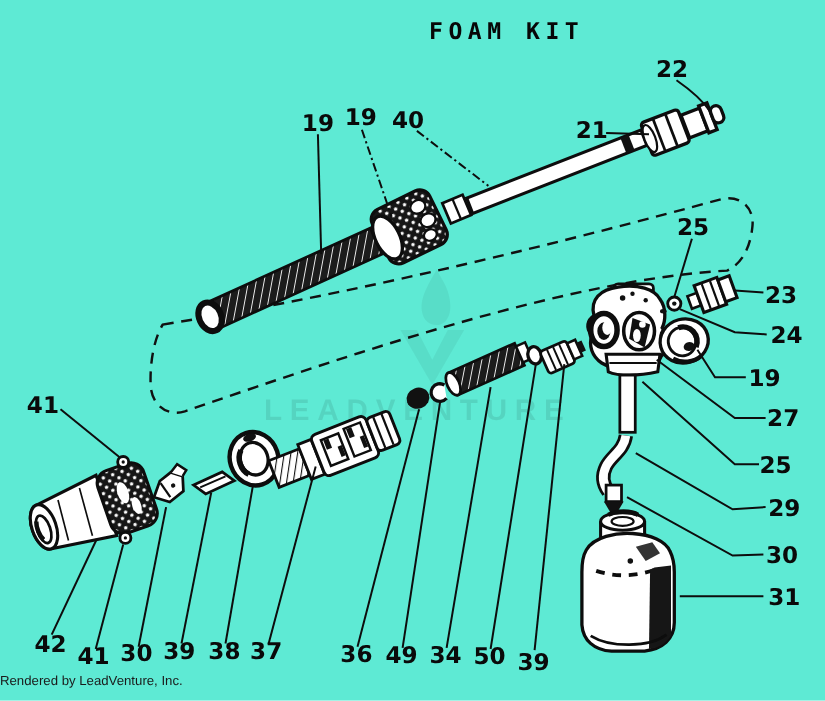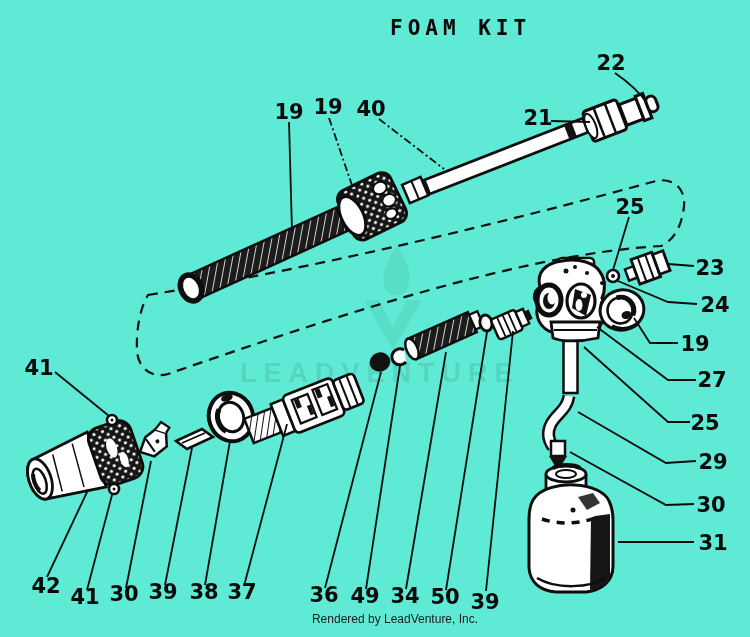--- a/index.html
+++ b/index.html
@@ -4,21 +4,21 @@
 <style>
   html,body{margin:0;padding:0;background:#fff;}
   .stage{position:relative;width:750px;height:637px;background:#5eead4;overflow:hidden;
          font-family:"Liberation Sans",sans-serif;color:#0d0d0d;}
   .title{position:absolute;left:390px;top:16px;font-family:"DejaVu Sans Mono",monospace;
          font-weight:bold;font-size:21px;letter-spacing:5px;color:#070707;white-space:nowrap;}
   .callout{position:absolute;transform:translate(-50%,-50%);font-family:"DejaVu Sans",sans-serif;
            font-weight:700;font-size:21px;color:#0a0a0a;white-space:nowrap;}
   .watermark-text{position:absolute;left:240px;top:358px;font-size:27px;font-weight:bold;
            letter-spacing:7px;color:rgba(0,0,0,0.09);white-space:nowrap;}
-  .footer{position:absolute;left:0;right:0;top:612px;text-align:center;font-size:12px;color:#1b1b1b;margin-left:40px;}
+  .footer{position:absolute;left:0;right:0;top:612px;font-size:12px;color:#1b1b1b;}
   svg{position:absolute;left:0;top:0;}
 </style>
 </head>
 <body>
 
 <div class="stage">
 
   <div class="title">FOAM KIT</div>
 
   <div class="watermark-text">LEADVENTURE</div>

